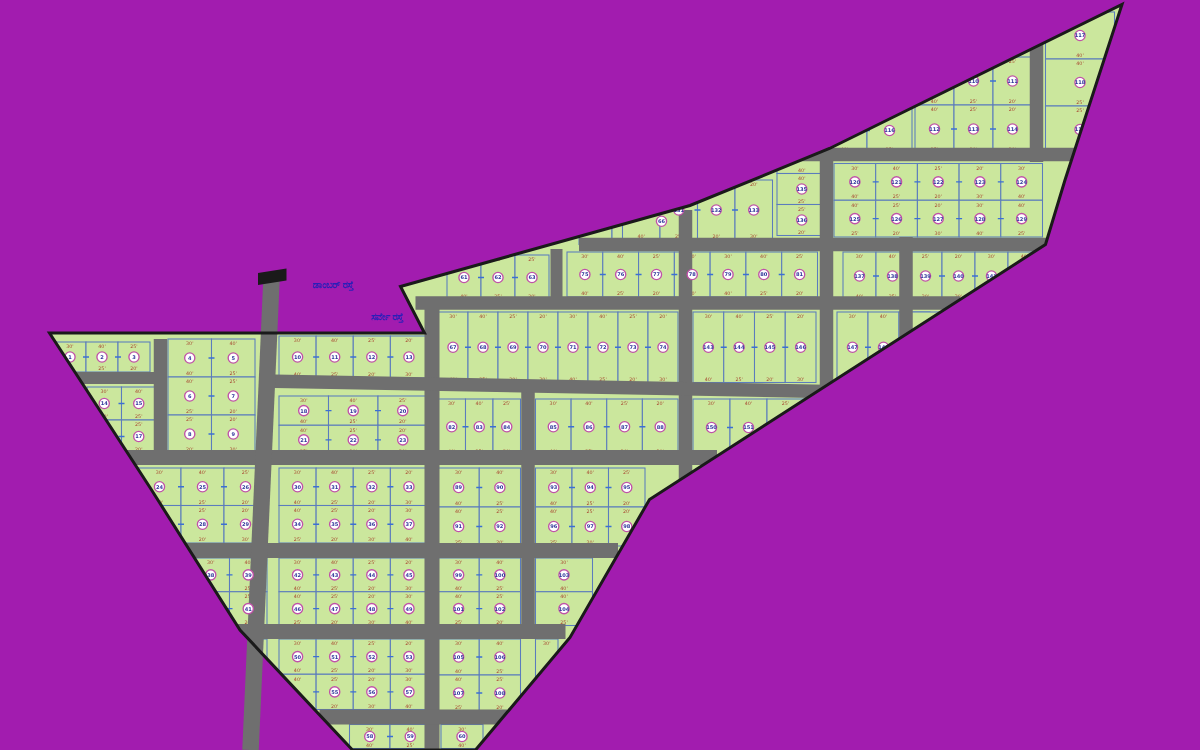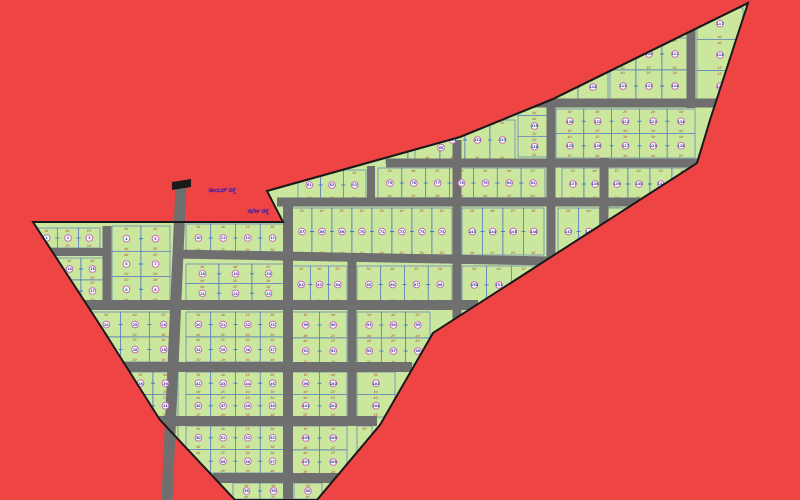--- a/index.html
+++ b/index.html
@@ -1,16 +1,16 @@
 <!DOCTYPE html>
 <html><head>
 <meta charset="utf-8">
 <style>
   html,body{margin:0;padding:0;background:#ffffff;}
-  .stage{position:relative;width:800px;height:500px;background:#ef4444;overflow:hidden;
+  .stage{position:relative;width:800px;height:500px;background:#a21caf;overflow:hidden;
          font-family:"DejaVu Sans", sans-serif;}
   svg{display:block;}
   text{user-select:none;}
 </style>
 </head>
 <body>
 
 <div class="stage">
   <svg id="map-svg" width="800" height="500" viewBox="0 0 800 500" xmlns="http://www.w3.org/2000/svg">
       <defs>

